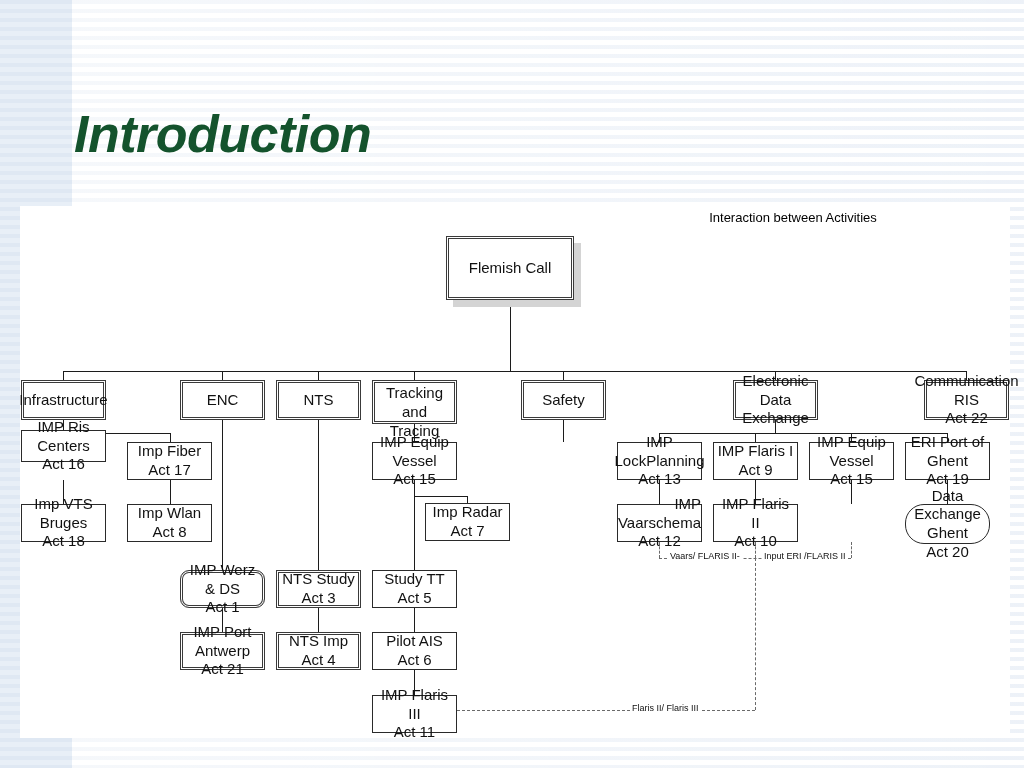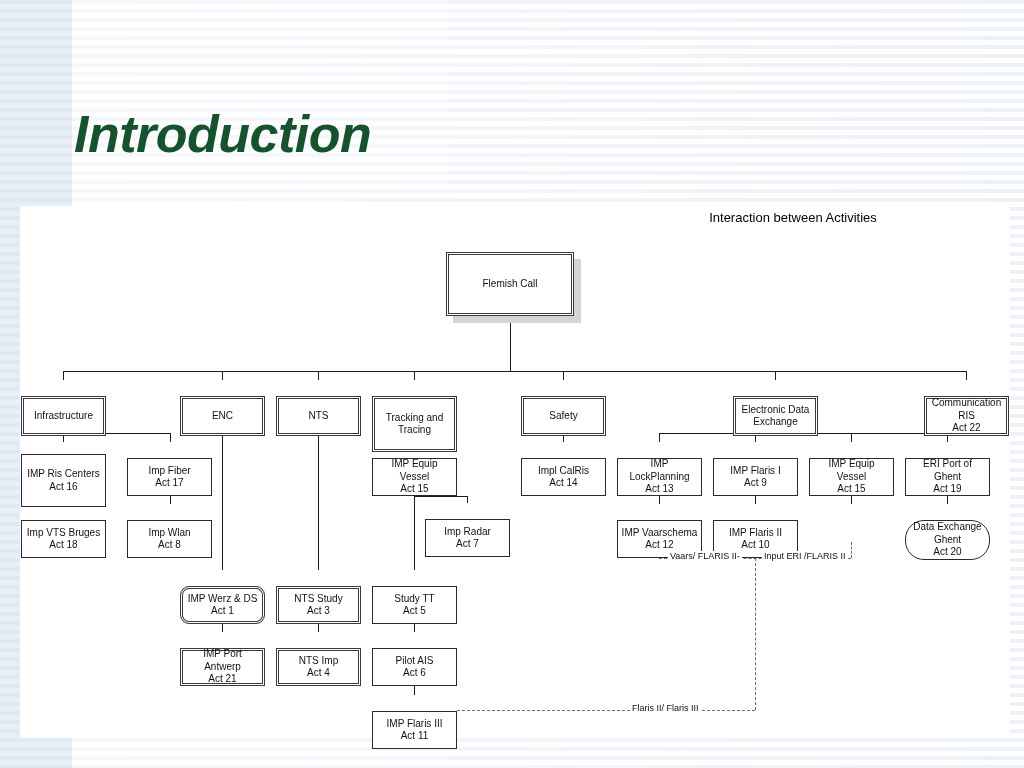--- a/index.html
+++ b/index.html
@@ -48,23 +48,23 @@
 
   #diagram-title{
     position:absolute;left:668px;top:4px;width:210px;
     text-align:center;font-size:13px;color:#000;
   }
 
   
   .node{
     position:absolute;box-sizing:border-box;
     background:#fff;border:1px solid #2a2a2a;
-    font-size:10px;color:#111;line-height:1.25;
+    font-size:15px;color:#111;line-height:1.25;
     display:flex;flex-direction:column;align-items:center;justify-content:center;
-    text-align:center;padding:2px 3px;z-index:3;margin-top:16px;
+    text-align:center;padding:2px 3px;z-index:3;
   }
   .node.dbl{
     border:1px solid #3a3a3a;
     box-shadow:inset 0 0 0 1px #fff, inset 0 0 0 2px #3a3a3a;
     padding:3px 4px;
   }
   .node.shadow{ box-shadow:7px 7px 0 0 #d4d4d4, inset 0 0 0 1px #fff, inset 0 0 0 2px #3a3a3a; }
   .node .l2{display:block;}
 
   
@@ -103,21 +103,21 @@
     <div class="node dbl" style="left:160px;top:174px;width:85px;height:40px;">
       <span>ENC</span>
     </div>
 
     <div class="vline" style="left:298px;top:165px;height:9px;"></div>
     <div class="node dbl" style="left:256px;top:174px;width:85px;height:40px;">
       <span>NTS</span>
     </div>
 
     <div class="vline" style="left:394px;top:165px;height:9px;"></div>
-    <div class="node dbl" style="left:352px;top:174px;width:85px;height:56px;">
+    <div class="node dbl" style="left:352px;top:174px;width:85px;height:44px;justify-content:space-between;">
       <span>Tracking and</span>
       <span class="l2">Tracing</span>
     </div>
 
     <div class="vline" style="left:543px;top:165px;height:9px;"></div>
     <div class="node dbl" style="left:501px;top:174px;width:85px;height:40px;">
       <span>Safety</span>
     </div>
 
     <div class="vline" style="left:755px;top:165px;height:9px;"></div>
@@ -131,21 +131,21 @@
       <span>Communication</span>
       <span class="l2">RIS</span>
       <span class="l2">Act 22</span>
     </div>
 
     <div class="vline" style="left:43px;top:214px;height:13px;"></div>
     <div class="hline" style="left:43px;top:227px;width:107px;"></div>
     <div class="vline" style="left:43px;top:227px;height:9px;"></div>
     <div class="vline" style="left:150px;top:227px;height:9px;"></div>
 
-    <div class="node" style="left:1px;top:232px;width:85px;height:53px;">
+    <div class="node" style="left:1px;top:224px;width:85px;height:32px;">
       <span>IMP Ris Centers</span>
       <span class="l2">Act 16</span>
     </div>
     <div class="node" style="left:107px;top:236px;width:85px;height:38px;">
       <span>Imp Fiber</span>
       <span class="l2">Act 17</span>
     </div>
 
     <div class="vline" style="left:43px;top:274px;height:24px;"></div>
     <div class="vline" style="left:150px;top:274px;height:24px;"></div>
@@ -205,24 +205,20 @@
       <span>Pilot AIS</span>
       <span class="l2">Act 6</span>
     </div>
     <div class="vline" style="left:394px;top:464px;height:25px;"></div>
     <div class="node" style="left:352px;top:489px;width:85px;height:38px;">
       <span>IMP Flaris III</span>
       <span class="l2">Act 11</span>
     </div>
 
     <div class="vline" style="left:543px;top:214px;height:22px;"></div>
-    <div class="node" style="left:501px;top:236px;width:85px;height:38px;">
-      <span>Impl CalRis</span>
-      <span class="l2">Act 14</span>
-    </div>
 
     <div class="vline" style="left:755px;top:214px;height:13px;"></div>
     <div class="hline" style="left:639px;top:227px;width:288px;"></div>
     <div class="vline" style="left:639px;top:227px;height:9px;"></div>
     <div class="vline" style="left:735px;top:227px;height:9px;"></div>
     <div class="vline" style="left:831px;top:227px;height:9px;"></div>
     <div class="vline" style="left:927px;top:227px;height:9px;"></div>
 
     <div class="node" style="left:597px;top:236px;width:85px;height:38px;">
       <span>IMP LockPlanning</span>
@@ -239,21 +235,21 @@
     <div class="node" style="left:885px;top:236px;width:85px;height:38px;">
       <span>ERI Port of Ghent</span>
       <span class="l2">Act 19</span>
     </div>
 
     <div class="vline" style="left:639px;top:274px;height:24px;"></div>
     <div class="vline" style="left:735px;top:274px;height:24px;"></div>
     <div class="vline" style="left:831px;top:274px;height:24px;"></div>
     <div class="vline" style="left:927px;top:274px;height:24px;"></div>
 
-    <div class="node" style="left:597px;top:298px;width:85px;height:38px;">
+    <div class="node" style="left:597px;top:298px;width:85px;height:38px;text-align:right;">
       <span>IMP Vaarschema</span>
       <span class="l2">Act 12</span>
     </div>
     <div class="node" style="left:693px;top:298px;width:85px;height:38px;">
       <span>IMP Flaris II</span>
       <span class="l2">Act 10</span>
     </div>
     <div class="node" style="left:885px;top:298px;width:85px;height:40px;border-radius:19px;">
       <span>Data Exchange</span>
       <span class="l2">Ghent</span>

